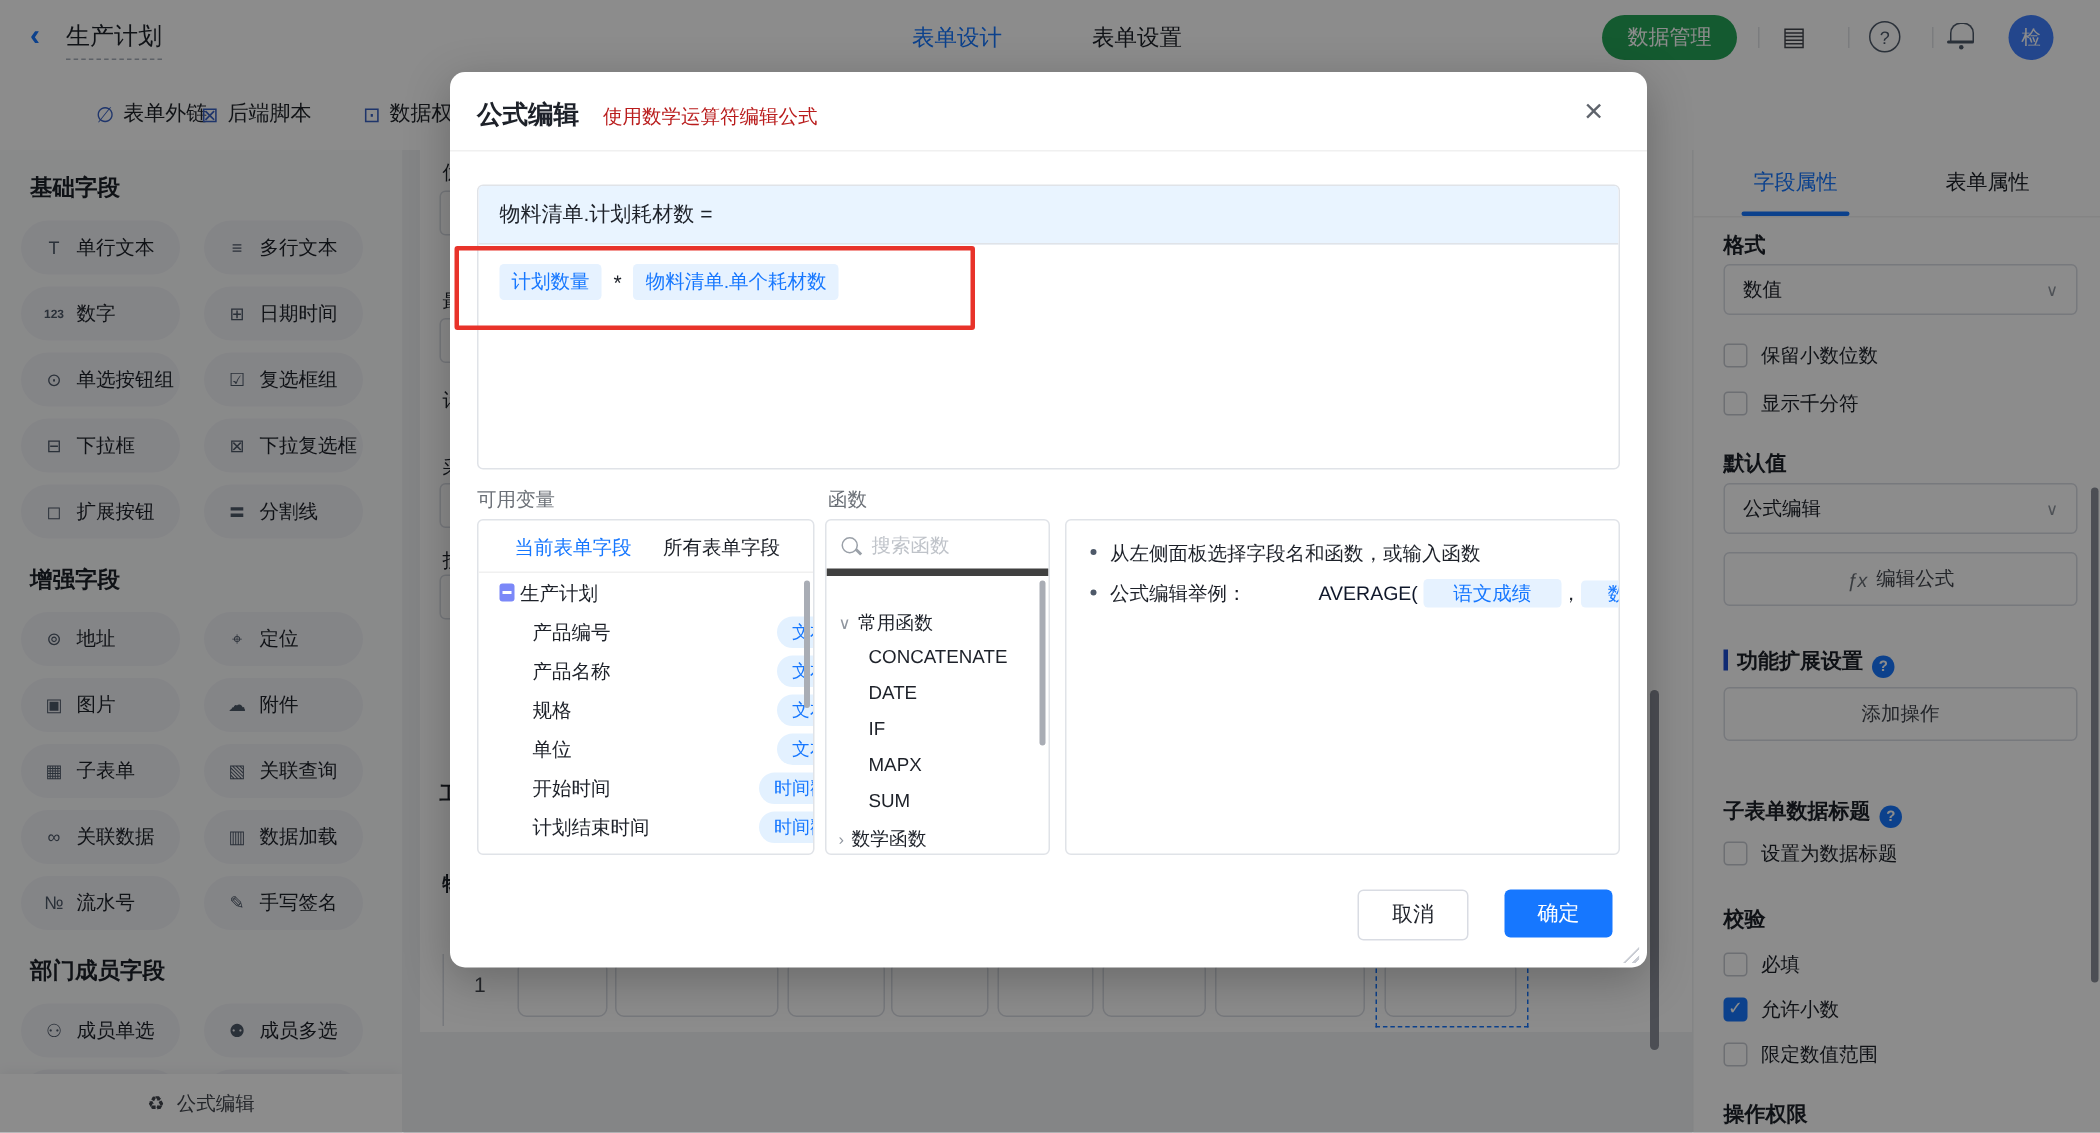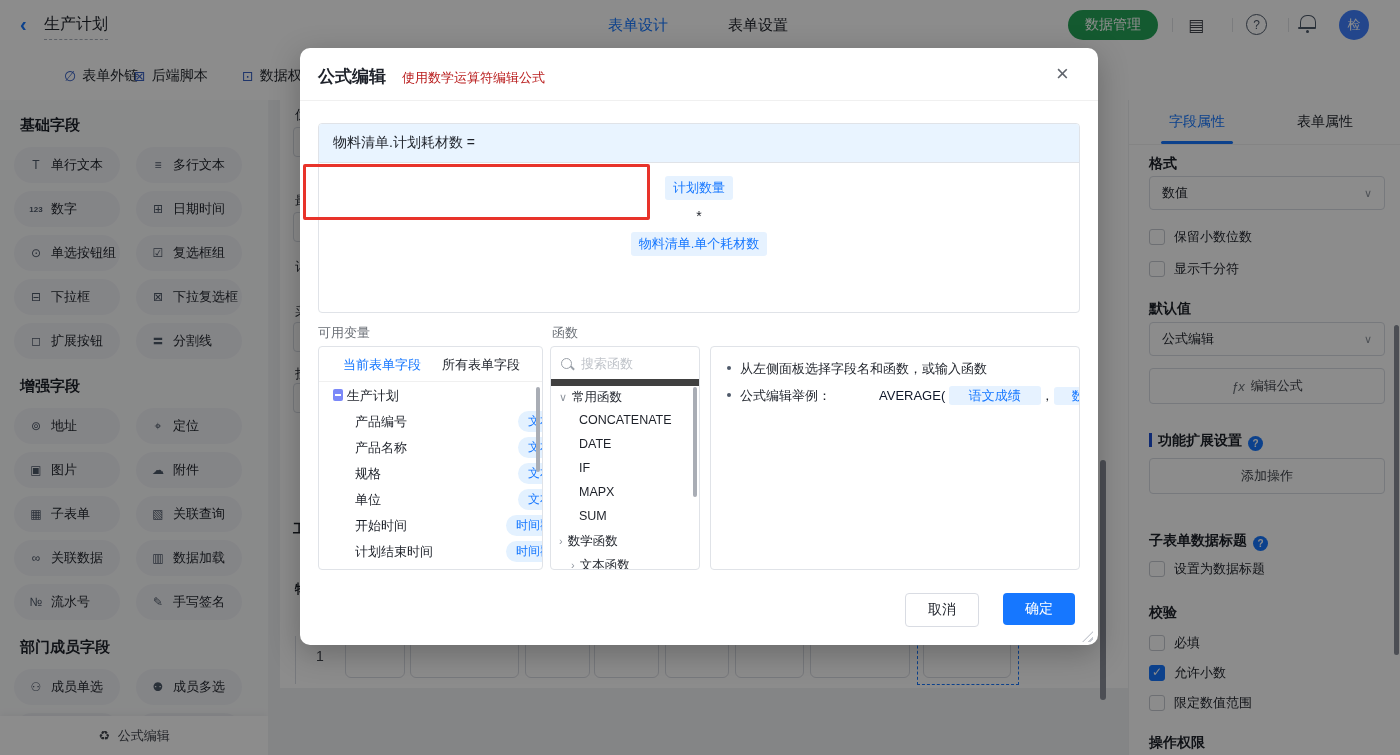--- a/index.html
+++ b/index.html
@@ -76,38 +76,38 @@
   
   .overlay{left:0;top:0;width:1400px;height:755px;background:rgba(0,0,0,0.45);z-index:10;}
   .modal{left:300px;top:48px;width:798px;height:597px;background:#fff;border-radius:10px;z-index:20;
       box-shadow:0 8px 30px rgba(0,0,0,.25);}
   .m-title{left:18px;top:17px;font-size:17px;font-weight:600;}
   .m-sub{left:102px;top:21px;font-size:13px;color:#b91c1c;}
   .m-close{left:756px;top:13px;font-size:22px;color:#5f646c;}
   .m-hr{left:0;top:52px;width:798px;height:1px;background:#f0f0f0;}
   .fbox{left:18px;top:75px;width:762px;height:190px;border:1px solid #e0e3e8;border-radius:4px;box-sizing:border-box;overflow:hidden;}
   .fbox-head{height:38px;background:#e9f4ff;display:flex;align-items:center;padding-left:14px;font-size:14px;border-bottom:1px solid #e0e3e8;}
-  .fbox-body{padding:13px 14px;display:flex;align-items:center;gap:8px;flex-direction:column;}
+  .fbox-body{padding:13px 14px;display:flex;align-items:center;gap:8px;}
   .token{background:#e6f2ff;color:#1677ff;font-size:13px;padding:3px 8px;border-radius:3px;white-space:nowrap;}
   .op{font-size:14px;color:#1d2129;}
   .plabel{font-size:13px;color:#6b7077;}
   .panel{border:1px solid #e0e3e8;border-radius:4px;box-sizing:border-box;background:#fff;overflow:hidden;}
   .vtabs{height:34px;border-bottom:1px solid #f0f0f0;position:relative;}
   .vtab1{position:absolute;left:24px;top:9px;font-size:13px;color:#1677ff;}
   .vtab2{position:absolute;left:123px;top:9px;font-size:13px;color:#1d2129;}
   .trow{position:absolute;left:0;width:100%;height:24px;font-size:13px;color:#1d2129;}
   .docico{display:inline-block;width:10px;height:12px;background:#7b88f8;border-radius:2px;position:relative;top:1px;}
   .docico::after{content:"";position:absolute;left:2px;top:5px;width:6px;height:2px;background:#fff;}
   .badge{position:absolute;right:16px;top:-2px;background:#e3f1ff;color:#1677ff;font-size:12px;padding:2px 10px;border-radius:11px;}
-  .srch{height:32px;border-bottom:7px solid #404040;display:flex;align-items:center;padding-left:10px;gap:7px;}
+  .srch{height:32px;border-bottom:5px solid #404040;display:flex;align-items:center;padding-left:10px;gap:7px;}
   .mag{width:9px;height:9px;border:1.5px solid #9aa0a8;border-radius:50%;position:relative;flex:none;}
   .mag::after{content:"";position:absolute;left:8px;top:8px;width:5px;height:1.5px;background:#9aa0a8;transform:rotate(45deg);}
   .srch input{border:none;outline:none;width:100px;font-size:13px;color:#1d2129;font-family:inherit;background:transparent;}
   .srch input::placeholder{color:#bfc3c9;}
-  .fnrow{position:absolute;font-size:12.5px;color:#1d2129;}
+  .fnrow{position:absolute;font-size:12.5px;color:#1d2129;margin-top:18px;}
   .chev-g{color:#8f959e;font-size:11px;margin-right:5px;}
   .tip-dot{display:inline-block;width:4px;height:4px;border-radius:50%;background:#4e5969;vertical-align:3px;margin-right:9px;}
   .tipline{position:absolute;left:16px;font-size:13px;color:#1d2129;white-space:nowrap;}
   .purple{color:#0f172a;margin-left:48px;}
   .btn-cancel{left:605px;top:545px;width:72px;height:32px;border:1px solid #d9dce3;border-radius:4px;background:#fff;
       font-size:14px;display:flex;align-items:center;justify-content:center;}
   .btn-ok{left:703px;top:545px;width:72px;height:32px;border-radius:4px;background:#1677ff;color:#fff;
       font-size:14px;display:flex;align-items:center;justify-content:center;}
   .resize{left:782px;top:583px;width:11px;height:11px;
       background:repeating-linear-gradient(135deg,transparent 0 3px,#c9ccd3 3px 4.5px);

